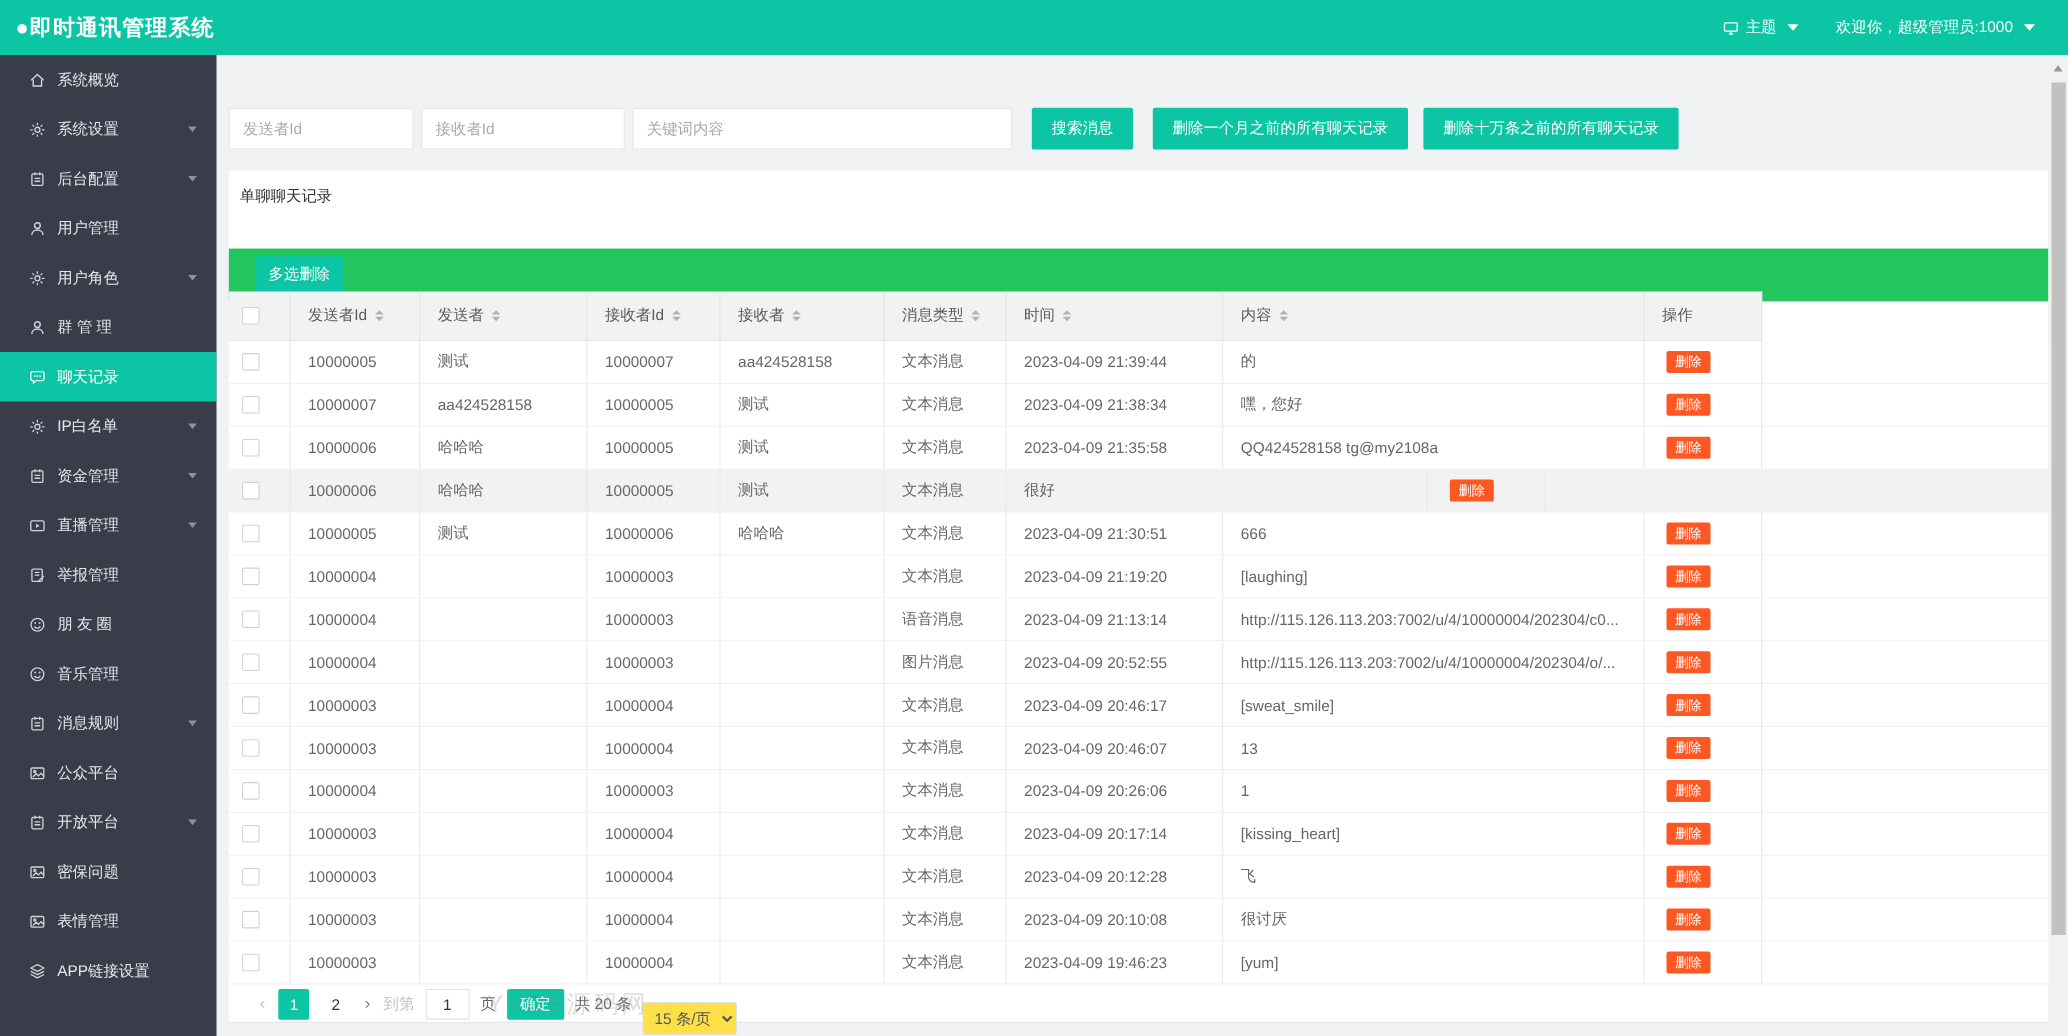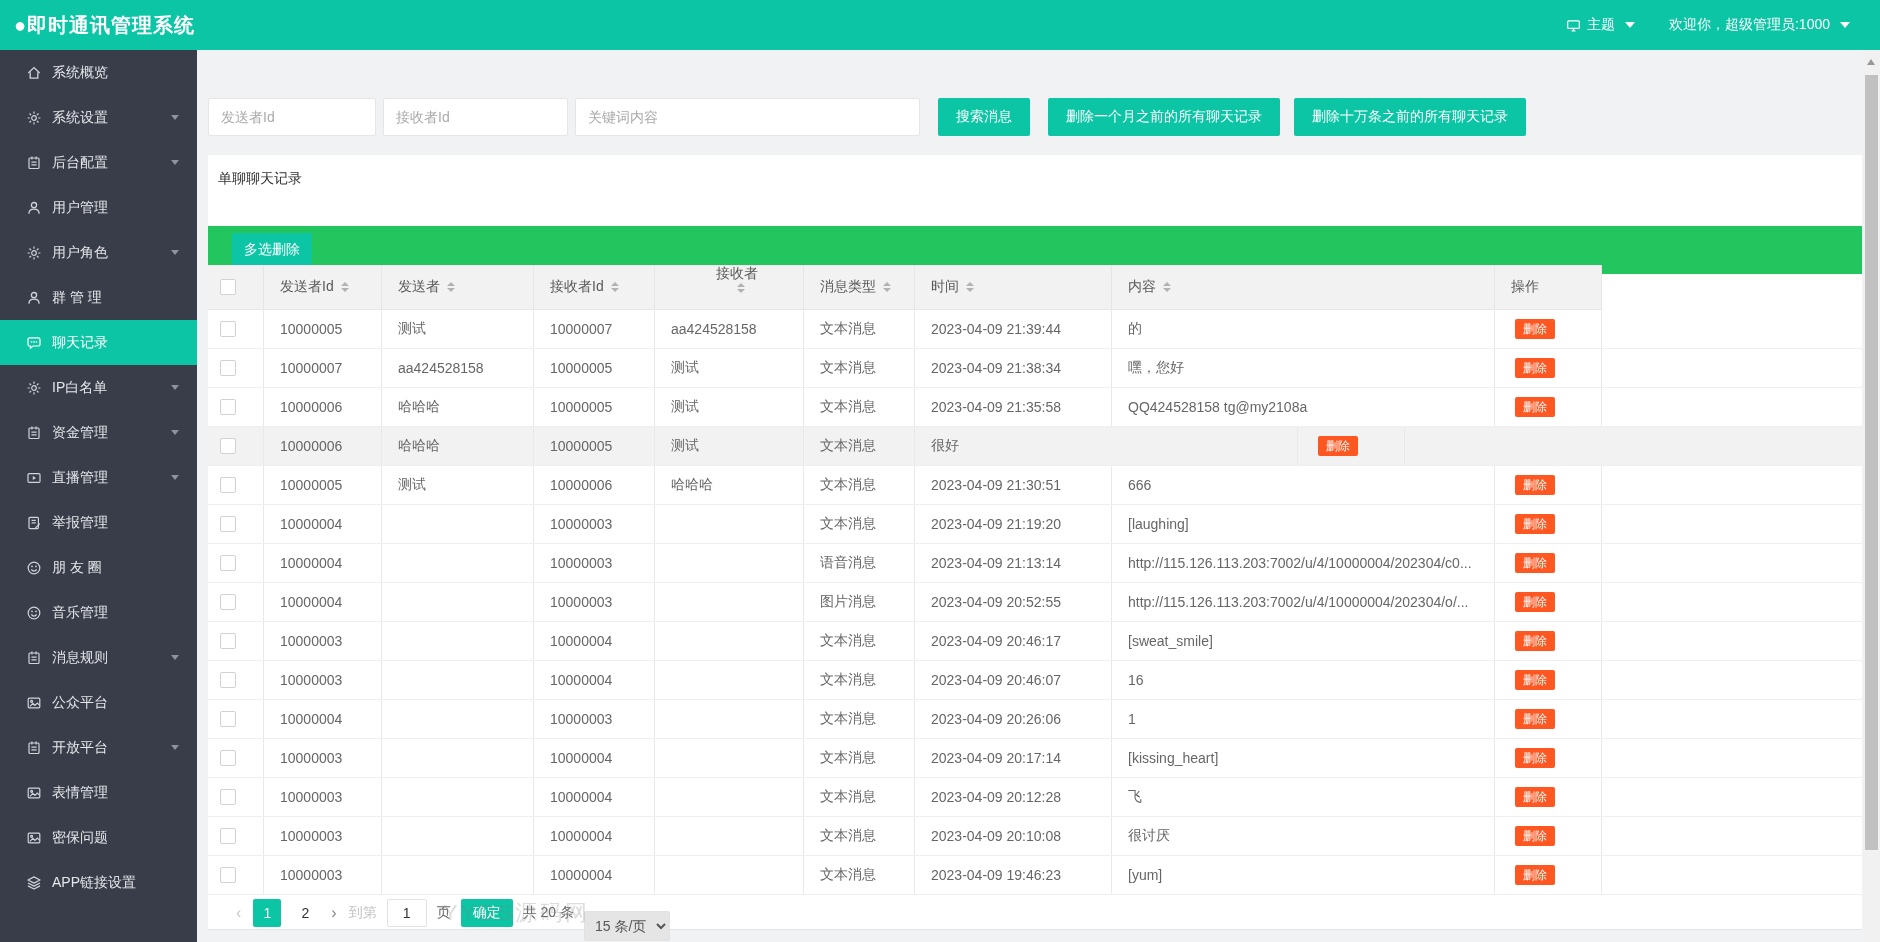--- a/index.html
+++ b/index.html
@@ -60,21 +60,21 @@
   .btn-del { background:#ff5722; color:#fff; border:none; border-radius:2px; font-size:12px; padding:4px 8px; cursor:pointer; line-height:1; }
   .watermark { position:absolute; left:235px; top:743px; font-size:22px; letter-spacing:3px; color:rgba(130,130,130,.28); pointer-events:none; z-index:3; }
 
   
   .pager { position:absolute; left:0; top:740px; width:100%; height:35px; display:flex; align-items:center; gap:10px; padding-left:26px; font-size:14px; color:#666; }
   .pg-arrow { color:#c9c9c9; font-size:16px; cursor:pointer; padding:0 2px; }
   .pg-num { min-width:28px; height:28px; display:flex; align-items:center; justify-content:center; border-radius:2px; cursor:pointer; color:#333; }
   .pg-num.cur { background:#0bc5a5; color:#fff; }
   .pg-goto-input { width:40px; height:28px; border:1px solid #e2e2e2; border-radius:2px; text-align:center; font-size:14px; color:#333; outline:none; }
   .pg-confirm { height:28px; background:#0bc5a5; color:#fff; border:none; border-radius:2px; font-size:14px; padding:0 12px; cursor:pointer; }
-  .pg-size { height:30px; border:1px solid #e2e2e2; border-radius:2px; color:#555; font-size:14px; padding:0 6px; background:#e5e5e5; outline:none;margin-top:27px; }
+  .pg-size { height:30px; border:1px solid #e2e2e2; border-radius:2px; color:#555; font-size:14px; padding:0 6px; background:#fde047; outline:none;margin-top:27px; }
 
   
   .scrollbar { position:absolute; right:0; top:50px; width:17px; height:892px; background:#f1f1f1; }
   .scroll-up { position:absolute; left:4px; top:9px; width:0; height:0; border-left:4.5px solid transparent; border-right:4.5px solid transparent; border-bottom:6px solid #989898; cursor:pointer; }
   .scroll-thumb { position:absolute; left:2px; top:25px; width:13px; height:775px; background:#c1c1c1; cursor:pointer; }
 </style>
 </head>
 <body>
 
 <div class="app">
@@ -275,32 +275,32 @@
       <span class="side-chevron" style="display: block;"></span>
     </div>
       <div class="side-item">
       <span class="s-icon">
           <svg viewBox="0 0 16 16" fill="none" stroke="currentColor" stroke-width="1.2">
             <rect x="2.2" y="3.2" width="11.6" height="9.6" rx="1"></rect>
             <circle cx="5.6" cy="6.3" r="1"></circle>
             <path d="M3.9 11.4l3-3 2 2 2.4-2.4 2.4 2.4"></path>
           </svg>
         </span>
-      <span class="s-label">表情管理</span>
+      <span class="s-label">密保问题</span>
 
     </div>
       <div class="side-item">
       <span class="s-icon">
           <svg viewBox="0 0 16 16" fill="none" stroke="currentColor" stroke-width="1.2">
             <rect x="2.2" y="3.2" width="11.6" height="9.6" rx="1"></rect>
             <circle cx="5.6" cy="6.3" r="1"></circle>
             <path d="M3.9 11.4l3-3 2 2 2.4-2.4 2.4 2.4"></path>
           </svg>
         </span>
-      <span class="s-label">密保问题</span>
+      <span class="s-label">表情管理</span>
 
     </div>
       <div class="side-item">
       <span class="s-icon">
           <svg viewBox="0 0 16 16" fill="none" stroke="currentColor" stroke-width="1.2" stroke-linejoin="round">
             <path d="M8 1.9 14 5 8 8.1 2 5z"></path>
             <path d="M2 8l6 3.1L14 8"></path>
             <path d="M2 10.9 8 14l6-3.1"></path>
           </svg>
         </span>
@@ -345,21 +345,21 @@
               <i class="down"></i>
             </span>
           </div>
           <div class="th" style="width: 121px;">
             <span>接收者Id</span>
             <span class="sort">
               <i class="up"></i>
               <i class="down"></i>
             </span>
           </div>
-          <div class="th" style="width: 149px; flex-direction: column;">
+          <div class="th" style="width: 149px;">
             <span>接收者</span>
             <span class="sort">
               <i class="up"></i>
               <i class="down"></i>
             </span>
           </div>
           <div class="th" style="width: 111px;">
             <span>消息类型</span>
             <span class="sort">
               <i class="up"></i>
@@ -523,21 +523,21 @@
           <div class="tr">
             <div class="td" style="width:56px;padding-left:0">
               <span class="checkbox" style="margin-left:12px"></span>
             </div>
             <div class="td" style="width:118px">10000003</div>
             <div class="td" style="width:152px"></div>
             <div class="td" style="width:121px">10000004</div>
             <div class="td" style="width:149px"></div>
             <div class="td" style="width:111px">文本消息</div>
             <div class="td" style="width:197px">2023-04-09 20:46:07</div>
-            <div class="td" style="width:383px">16</div>
+            <div class="td" style="width:383px">13</div>
             <div class="td" style="width:107px;padding-left:20px">
               <button class="btn-del">删除</button>
             </div>
           </div>
           <div class="tr">
             <div class="td" style="width:56px;padding-left:0">
               <span class="checkbox" style="margin-left:12px"></span>
             </div>
             <div class="td" style="width:118px">10000004</div>
             <div class="td" style="width:152px"></div>

